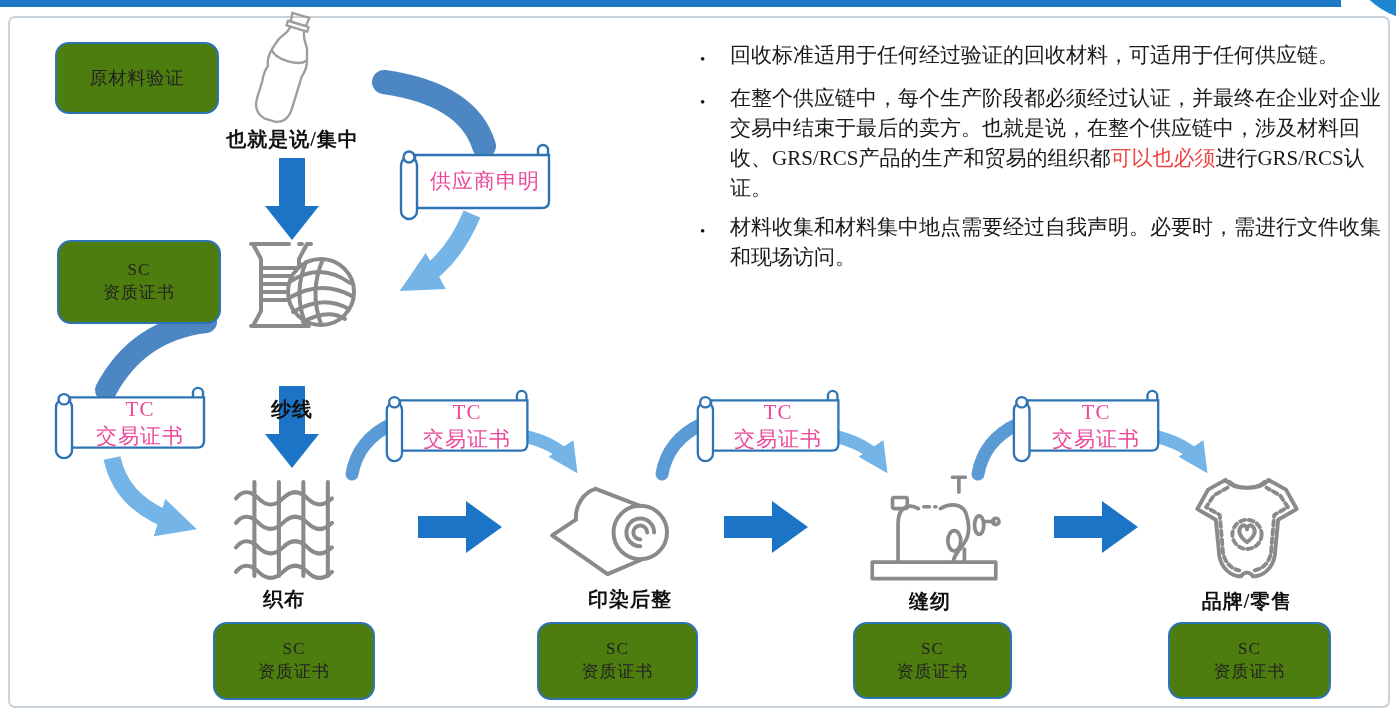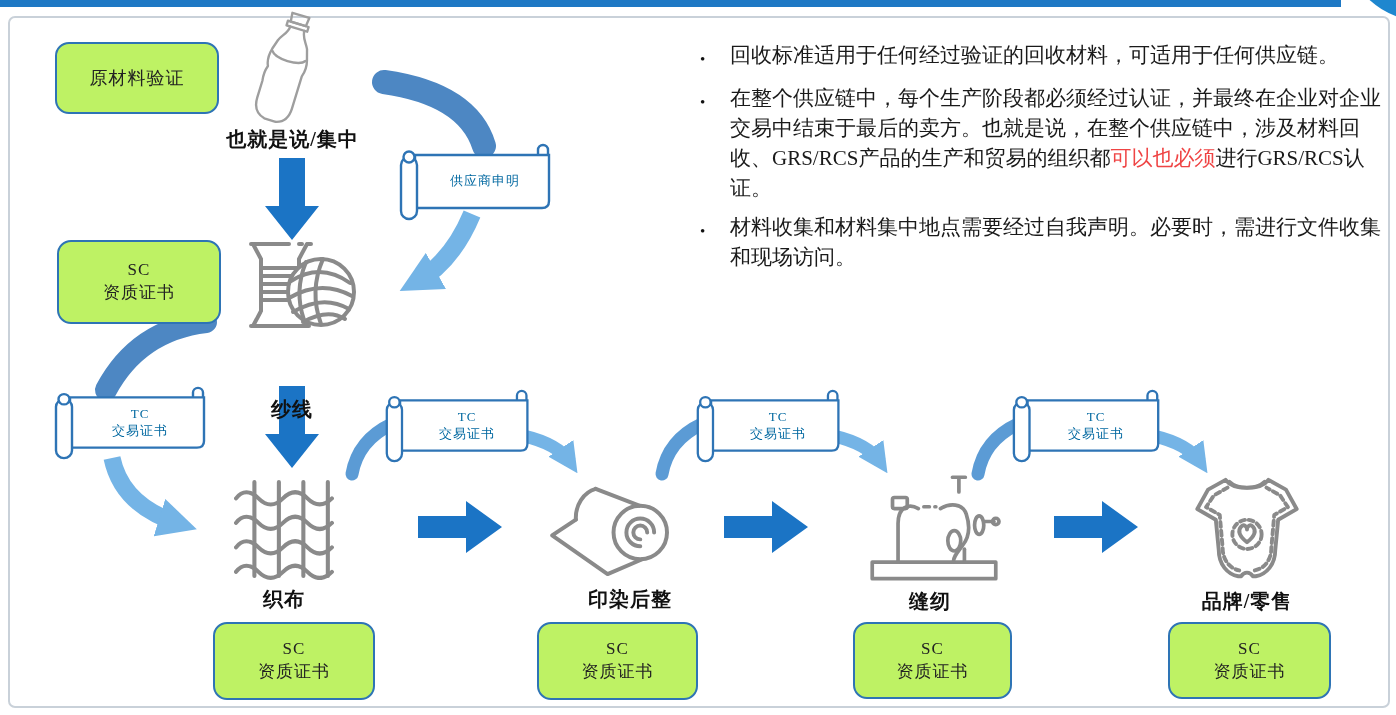--- a/index.html
+++ b/index.html
@@ -2,29 +2,29 @@
 <html><head>
 <meta charset="utf-8">
 <style>
   html,body{margin:0;padding:0;background:#fff;}
   .stage{position:relative;width:1396px;height:715px;background:#ffffff;overflow:hidden;
          font-family:"Liberation Serif","DejaVu Serif",serif;color:#1a1a1a;}
   .topbar{position:absolute;left:0;top:0;width:1341px;height:7px;background:#1E78C4;}
   .corner-circle{position:absolute;left:1355px;top:-85px;width:180px;height:110px;border-radius:50%;background:#1E87CF;}
   .panel{position:absolute;left:8px;top:16px;width:1378px;height:688px;border:2px solid #C9D1D9;border-radius:7px;background:#fff;}
   .links{position:absolute;left:0;top:0;width:1396px;height:715px;z-index:1;}
-  .cert-box{position:absolute;z-index:2;background:#bef264;border:2.2px solid #2E74B5;border-radius:14px;
+  .cert-box{position:absolute;z-index:2;background:#4d7c0f;border:2.2px solid #2E74B5;border-radius:14px;
             display:flex;flex-direction:column;align-items:center;justify-content:center;
             font-size:17px;line-height:1.35;letter-spacing:1px;color:#222;text-align:center;}
   .scroll{position:absolute;z-index:2;}
   .scroll-shape{position:absolute;left:0;top:0;width:100%;height:100%;}
   .sb{fill:#ffffff;stroke:#2E74B5;stroke-width:2.4;}
   .scroll-text{position:absolute;left:20px;right:4px;top:12px;bottom:13px;z-index:3;
                display:flex;flex-direction:column;align-items:center;justify-content:center;
-               font-size:13px;line-height:1.28;letter-spacing:1px;color:#0369a1;text-align:center;}
+               font-size:21px;line-height:1.28;letter-spacing:1px;color:#ec4899;text-align:center;}
   .icon{position:absolute;z-index:2;}
   .ink{stroke:#8A8A8A;fill:none;stroke-width:4;stroke-linecap:round;stroke-linejoin:round;}
   .inkw{stroke:#8A8A8A;fill:#ffffff;stroke-width:4;stroke-linecap:round;stroke-linejoin:round;}
   .ink-thin{stroke:#9E9E9E;fill:none;stroke-width:2.4;stroke-linecap:round;stroke-linejoin:round;}
   .stage-label{position:absolute;z-index:3;font-weight:bold;font-size:20px;text-align:center;color:#111;letter-spacing:1px;}
   .bullets{position:absolute;left:700px;top:40px;width:690px;z-index:2;font-size:21px;line-height:30px;color:#1a1a1a;}
   .bullet{display:flex;margin-bottom:9px;}
   .bullet .dot{width:30px;flex:0 0 30px;font-size:15px;padding-top:4px;color:#111;}
   .bullet .txt{flex:1;}
   .red{color:#ef4444;}

